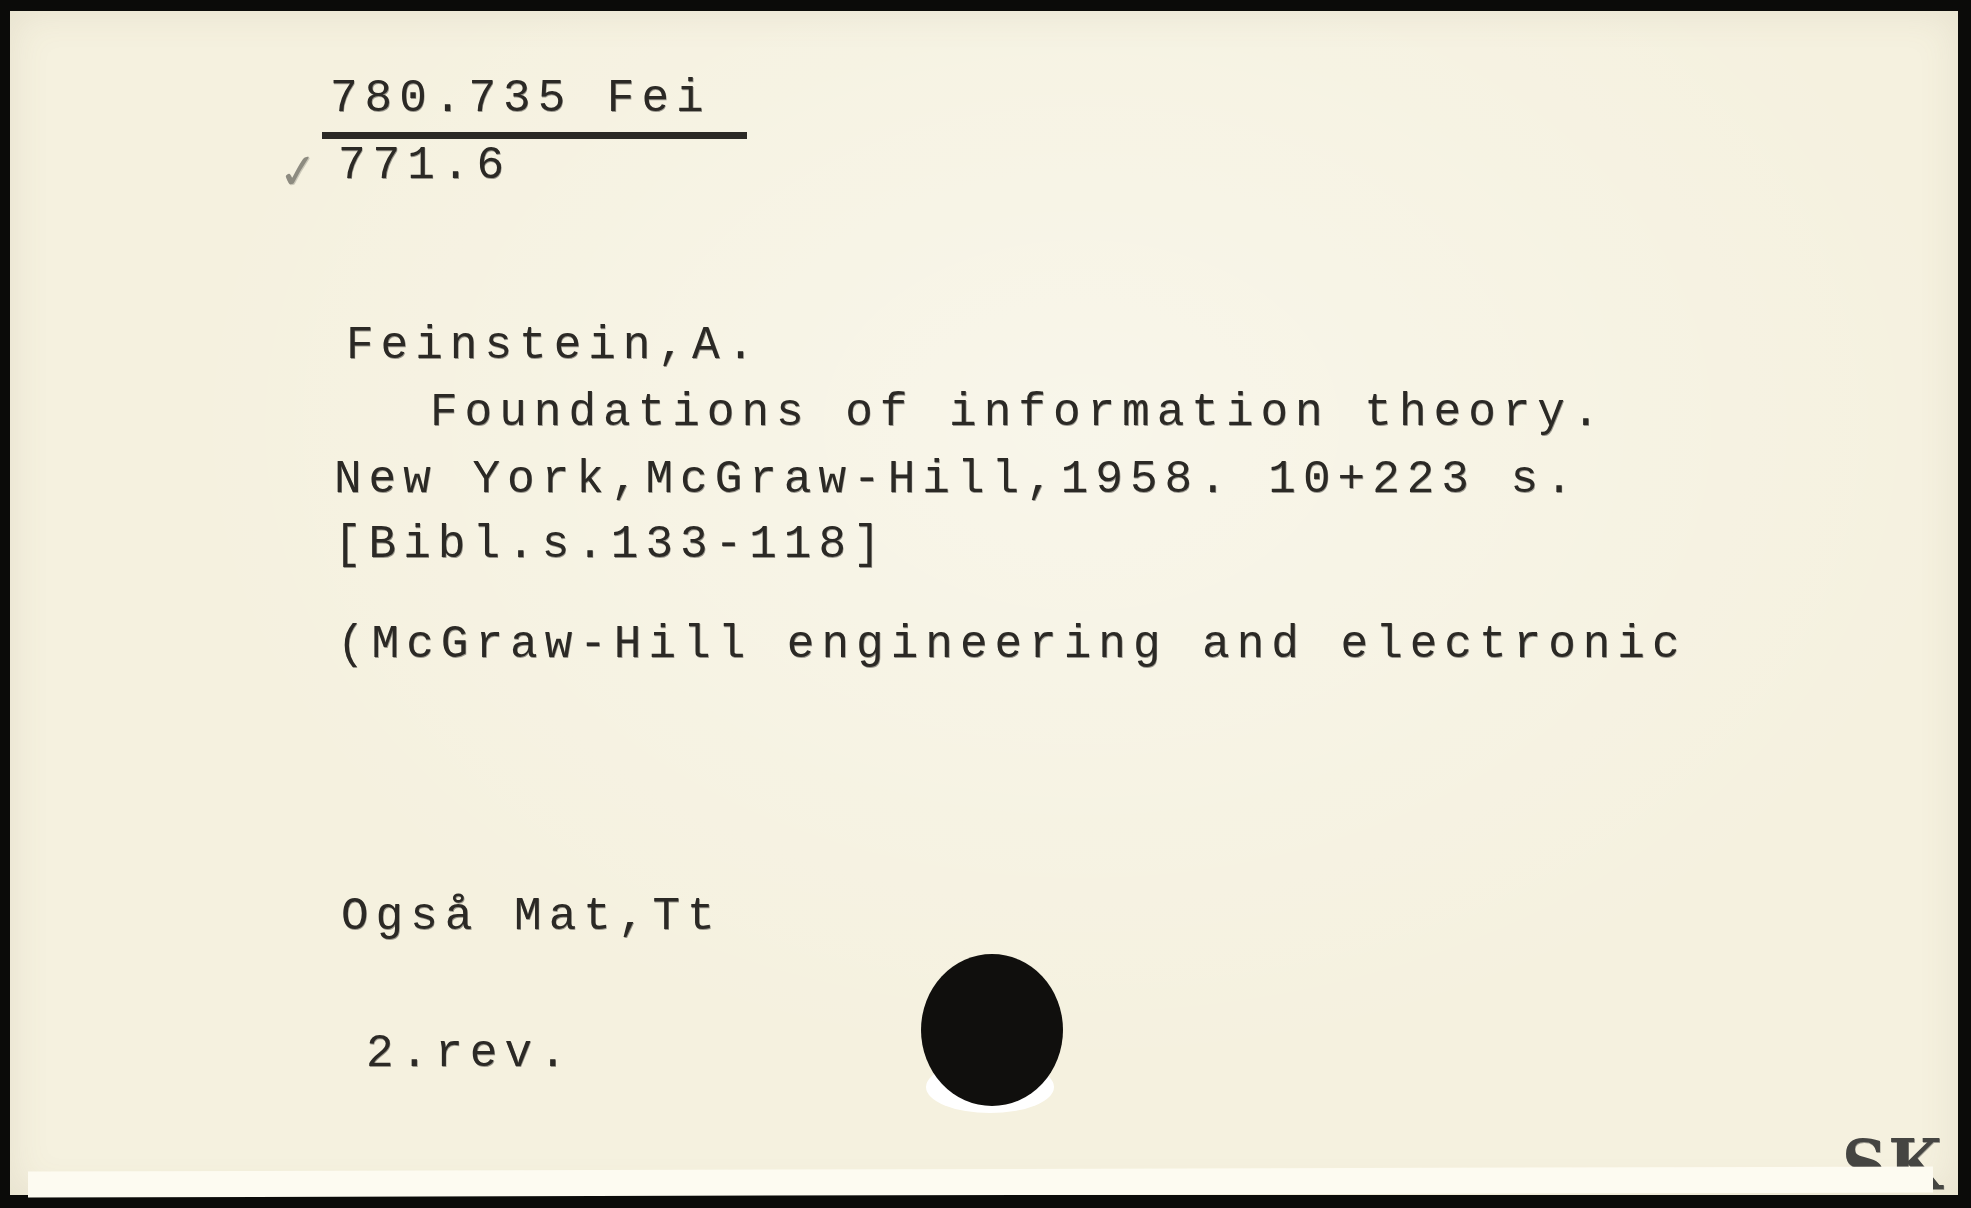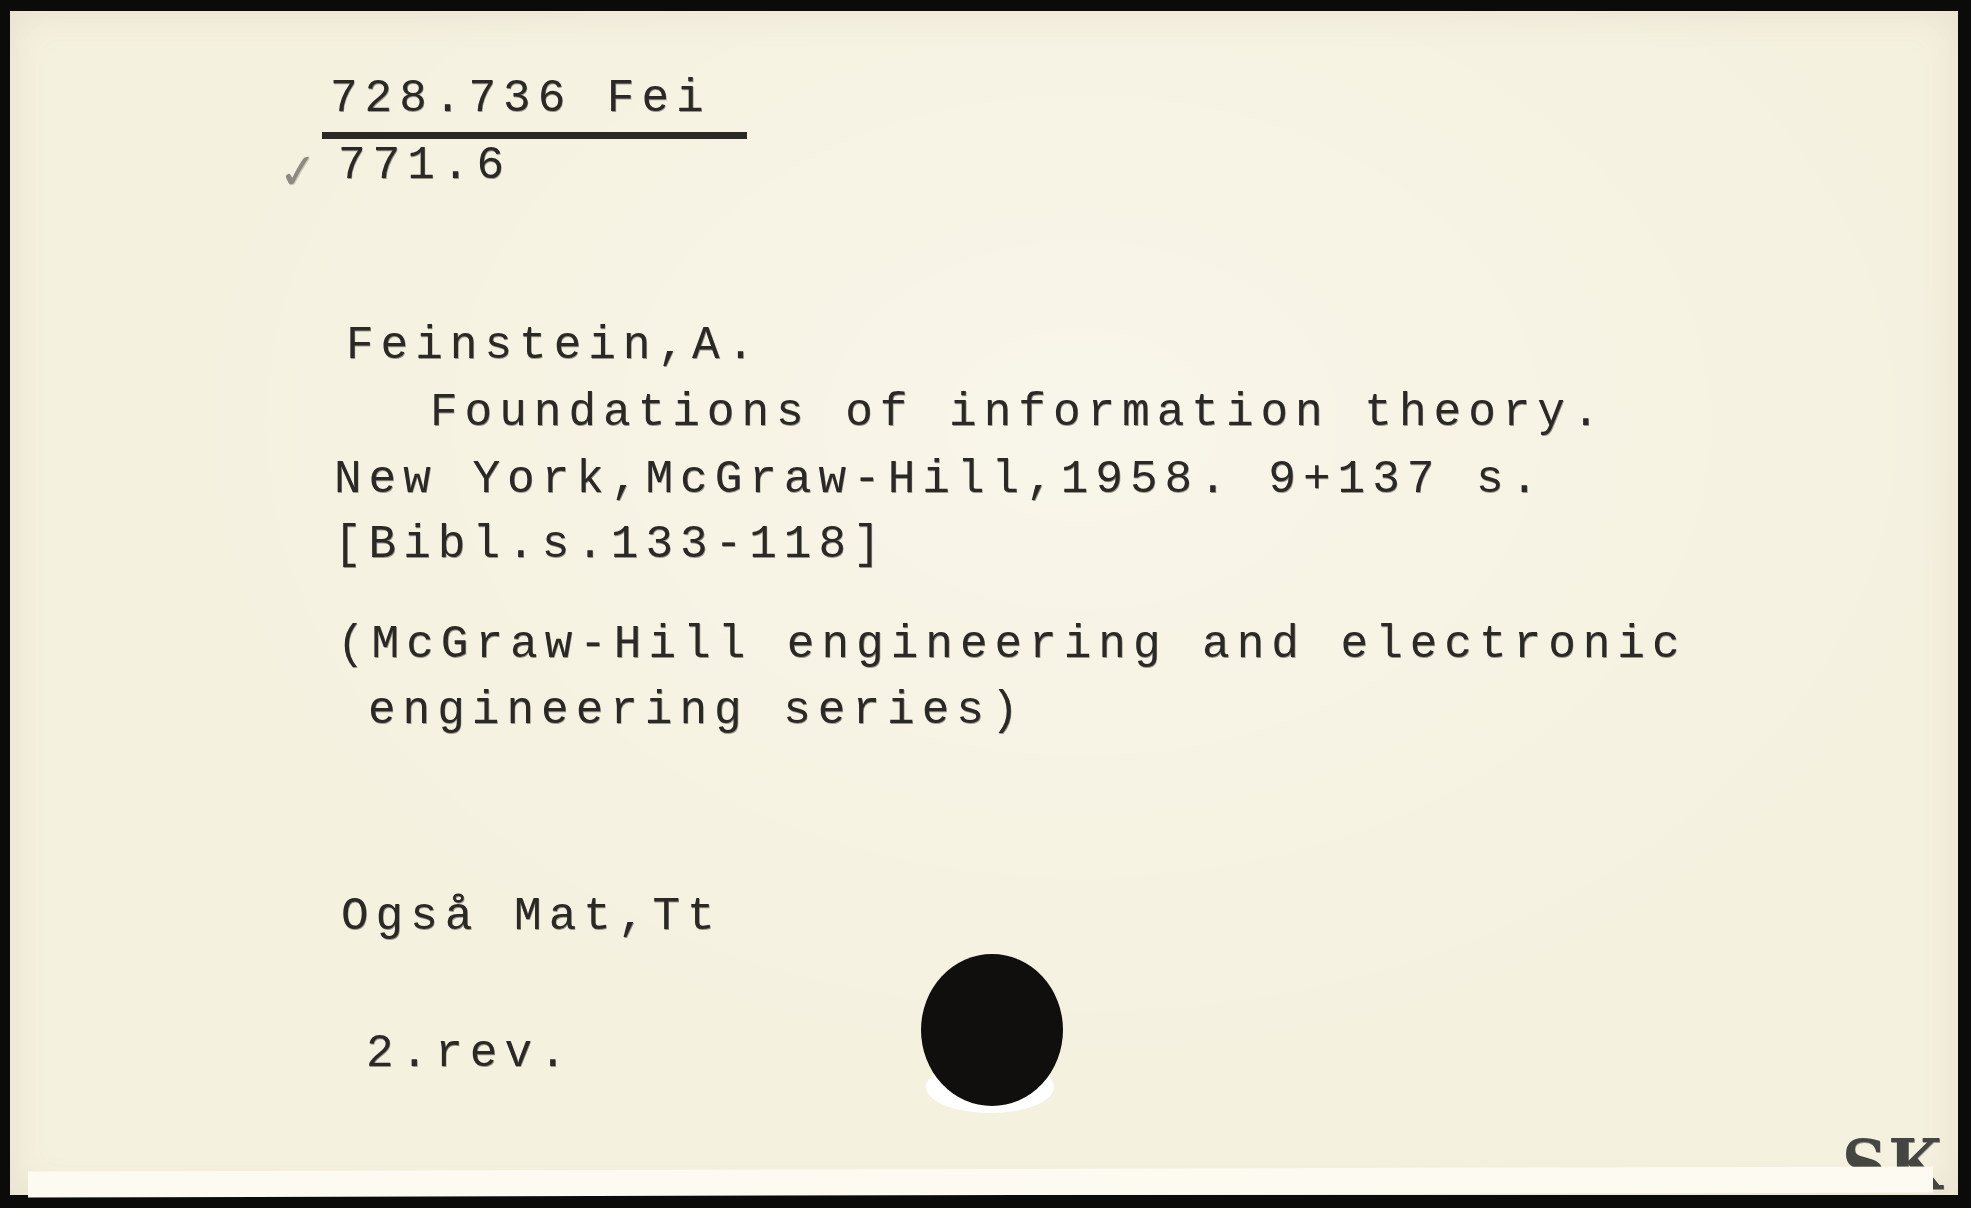--- a/index.html
+++ b/index.html
@@ -81,37 +81,36 @@
     border-radius:50%;
     background:var(--hole);
   }
 </style>
 </head>
 <body>
 
 <div id="screen">
   <div class="card">
 
-    <div class="tw" style="left:312px;top:62px;"><span class="underlined">728.736 Fei</span></div>
+    <div class="tw" style="left:312px;top:62px;"><span class="underlined">780.735 Fei</span></div>
 
     <div class="pencil-check" style="left:268px;top:132px;">✓</div>
 
     <div class="tw" style="left:328px;top:129px;">771.6</div>
 
     <div class="tw" style="left:420px;top:376px;">Foundations of information theory.</div>
 
     <div class="tw" style="left:336px;top:309px;">Feinstein,A.</div>
 
-    <div class="tw" style="left:324px;top:443px;">New York,McGraw-Hill,1958. 9+137 s.</div>
+    <div class="tw" style="left:324px;top:443px;">New York,McGraw-Hill,1958. 10+223 s.</div>
 
     <div class="tw" style="left:324px;top:508px;">[Bibl.s.133-118]</div>
 
     <div class="tw" style="left:327px;top:608px;">(McGraw-Hill engineering and electronic</div>
 
-    <div class="tw" style="left:358px;top:674px;">engineering series)</div>
 
     <div class="tw" style="left:331px;top:844px;margin-top:36px;">Også Mat,Tt</div>
 
     <div class="tw" style="left:356px;top:1017px;">2.rev.</div>
 
     <div class="hole-highlight"></div>
     <div class="punch-hole"></div>
 
     <div class="stamp" style="left:1832px;top:1112px;">SK</div>
 

